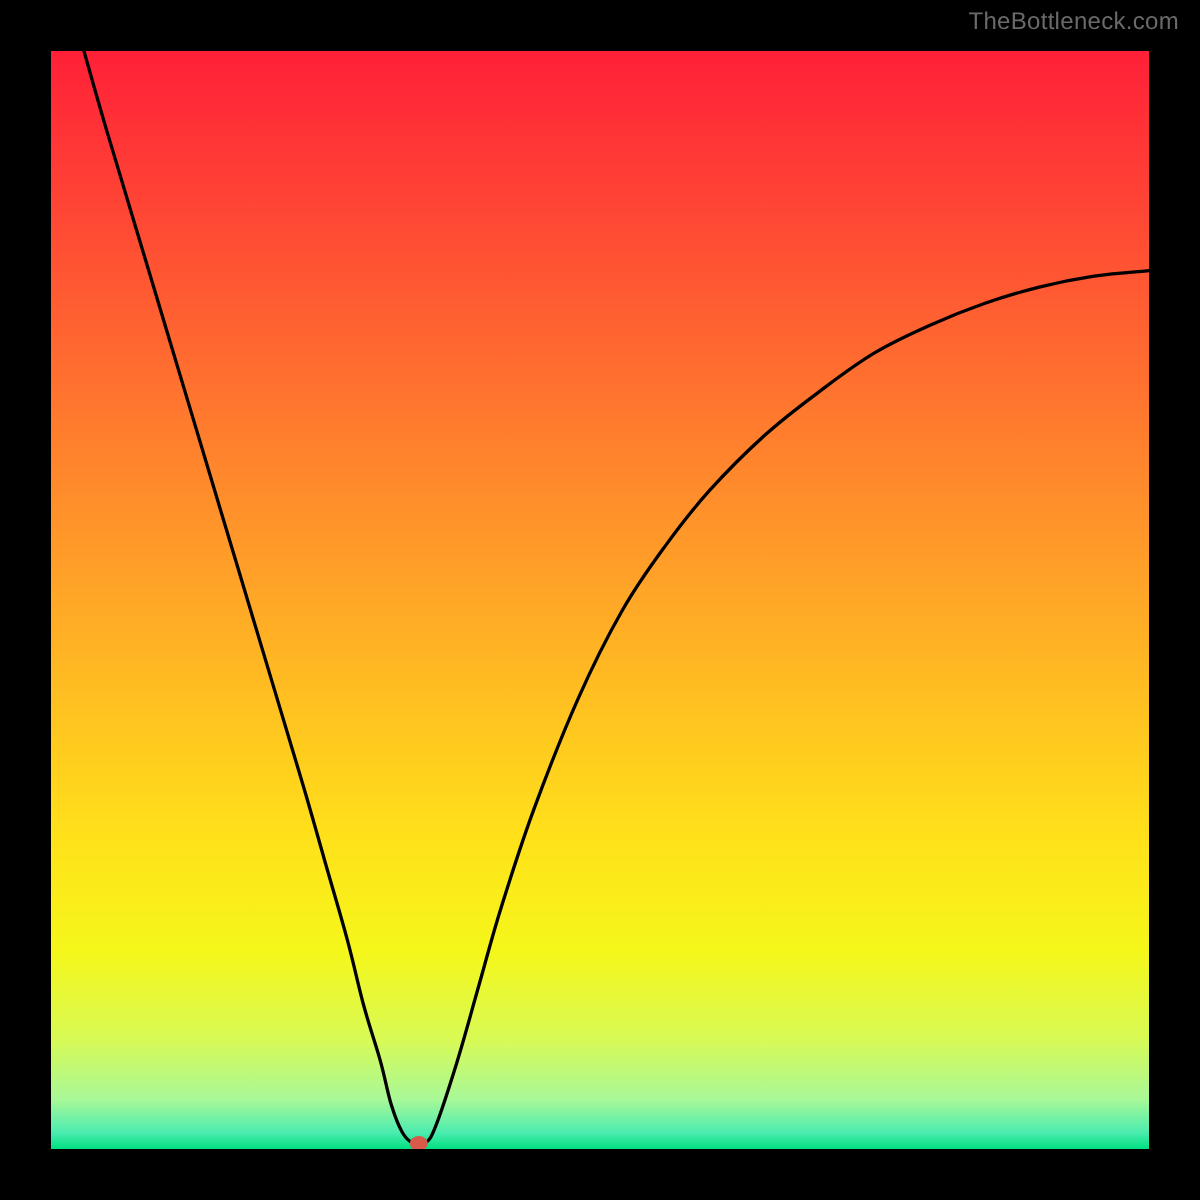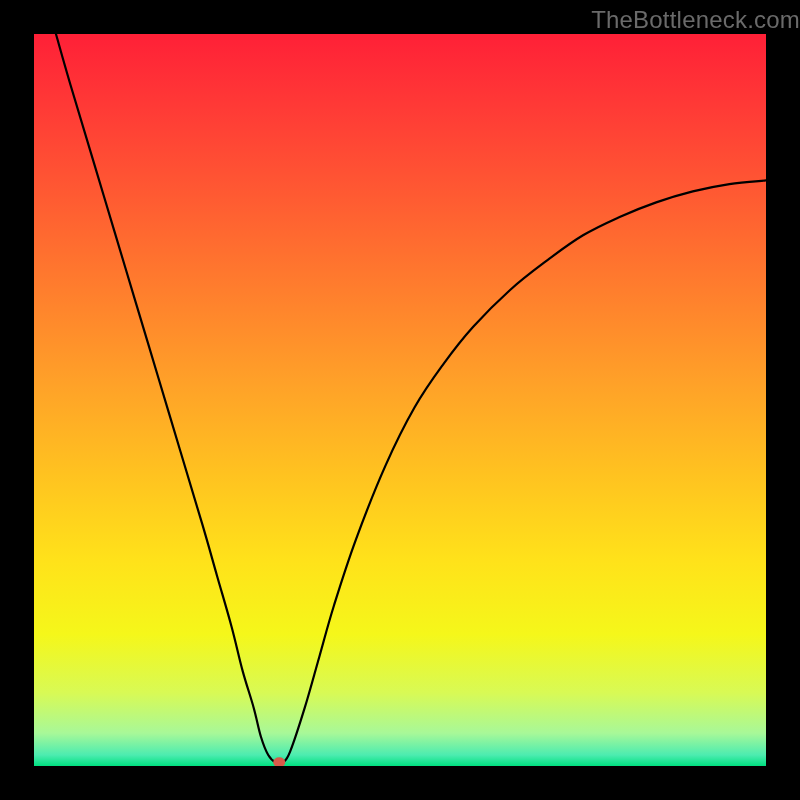--- a/index.html
+++ b/index.html
@@ -6,23 +6,23 @@
   body {
     width: 800px;
     height: 800px;
     background: #000;
     position: relative;
     font-family: Arial, Helvetica, sans-serif;
   }
   .watermark {
     position: absolute;
     top: 6px;
-    right: 0;
+    right: 14px;
     color: #6a6a6a;
-    font-size: 24px;
+    font-size: 16px;
     font-weight: 400;
     z-index: 10;
     letter-spacing: 0.2px;
   }
   .plot {
     position: absolute;
     left: 34px;
     top: 34px;
     width: 732px;
     height: 732px;

